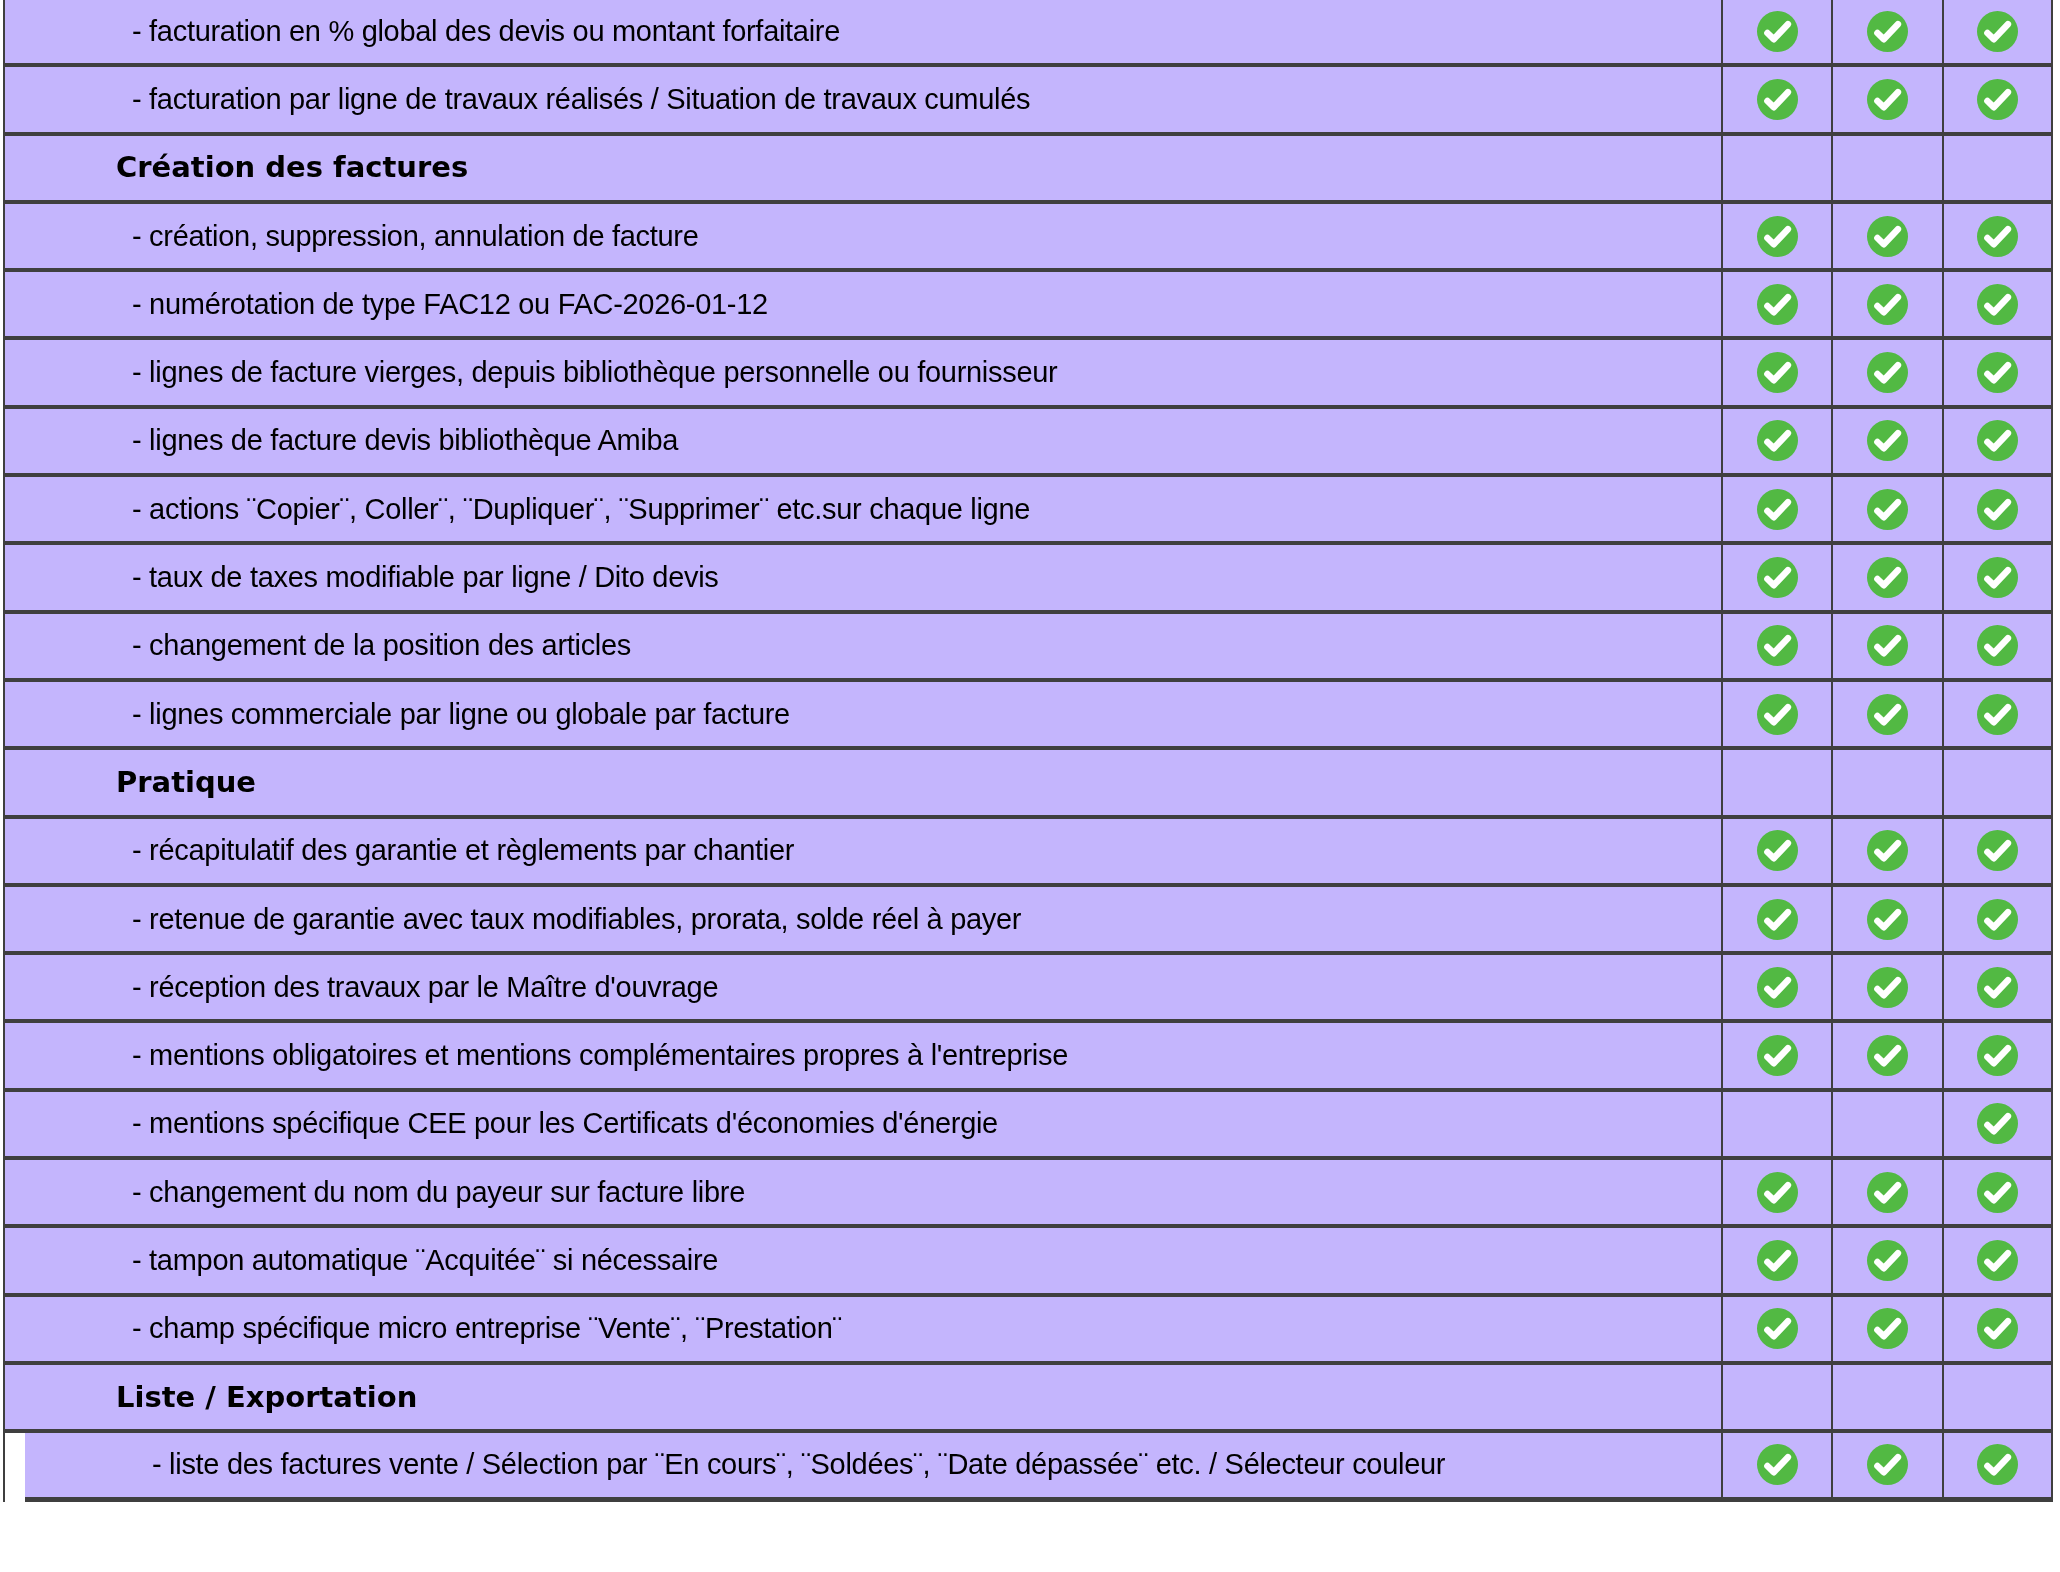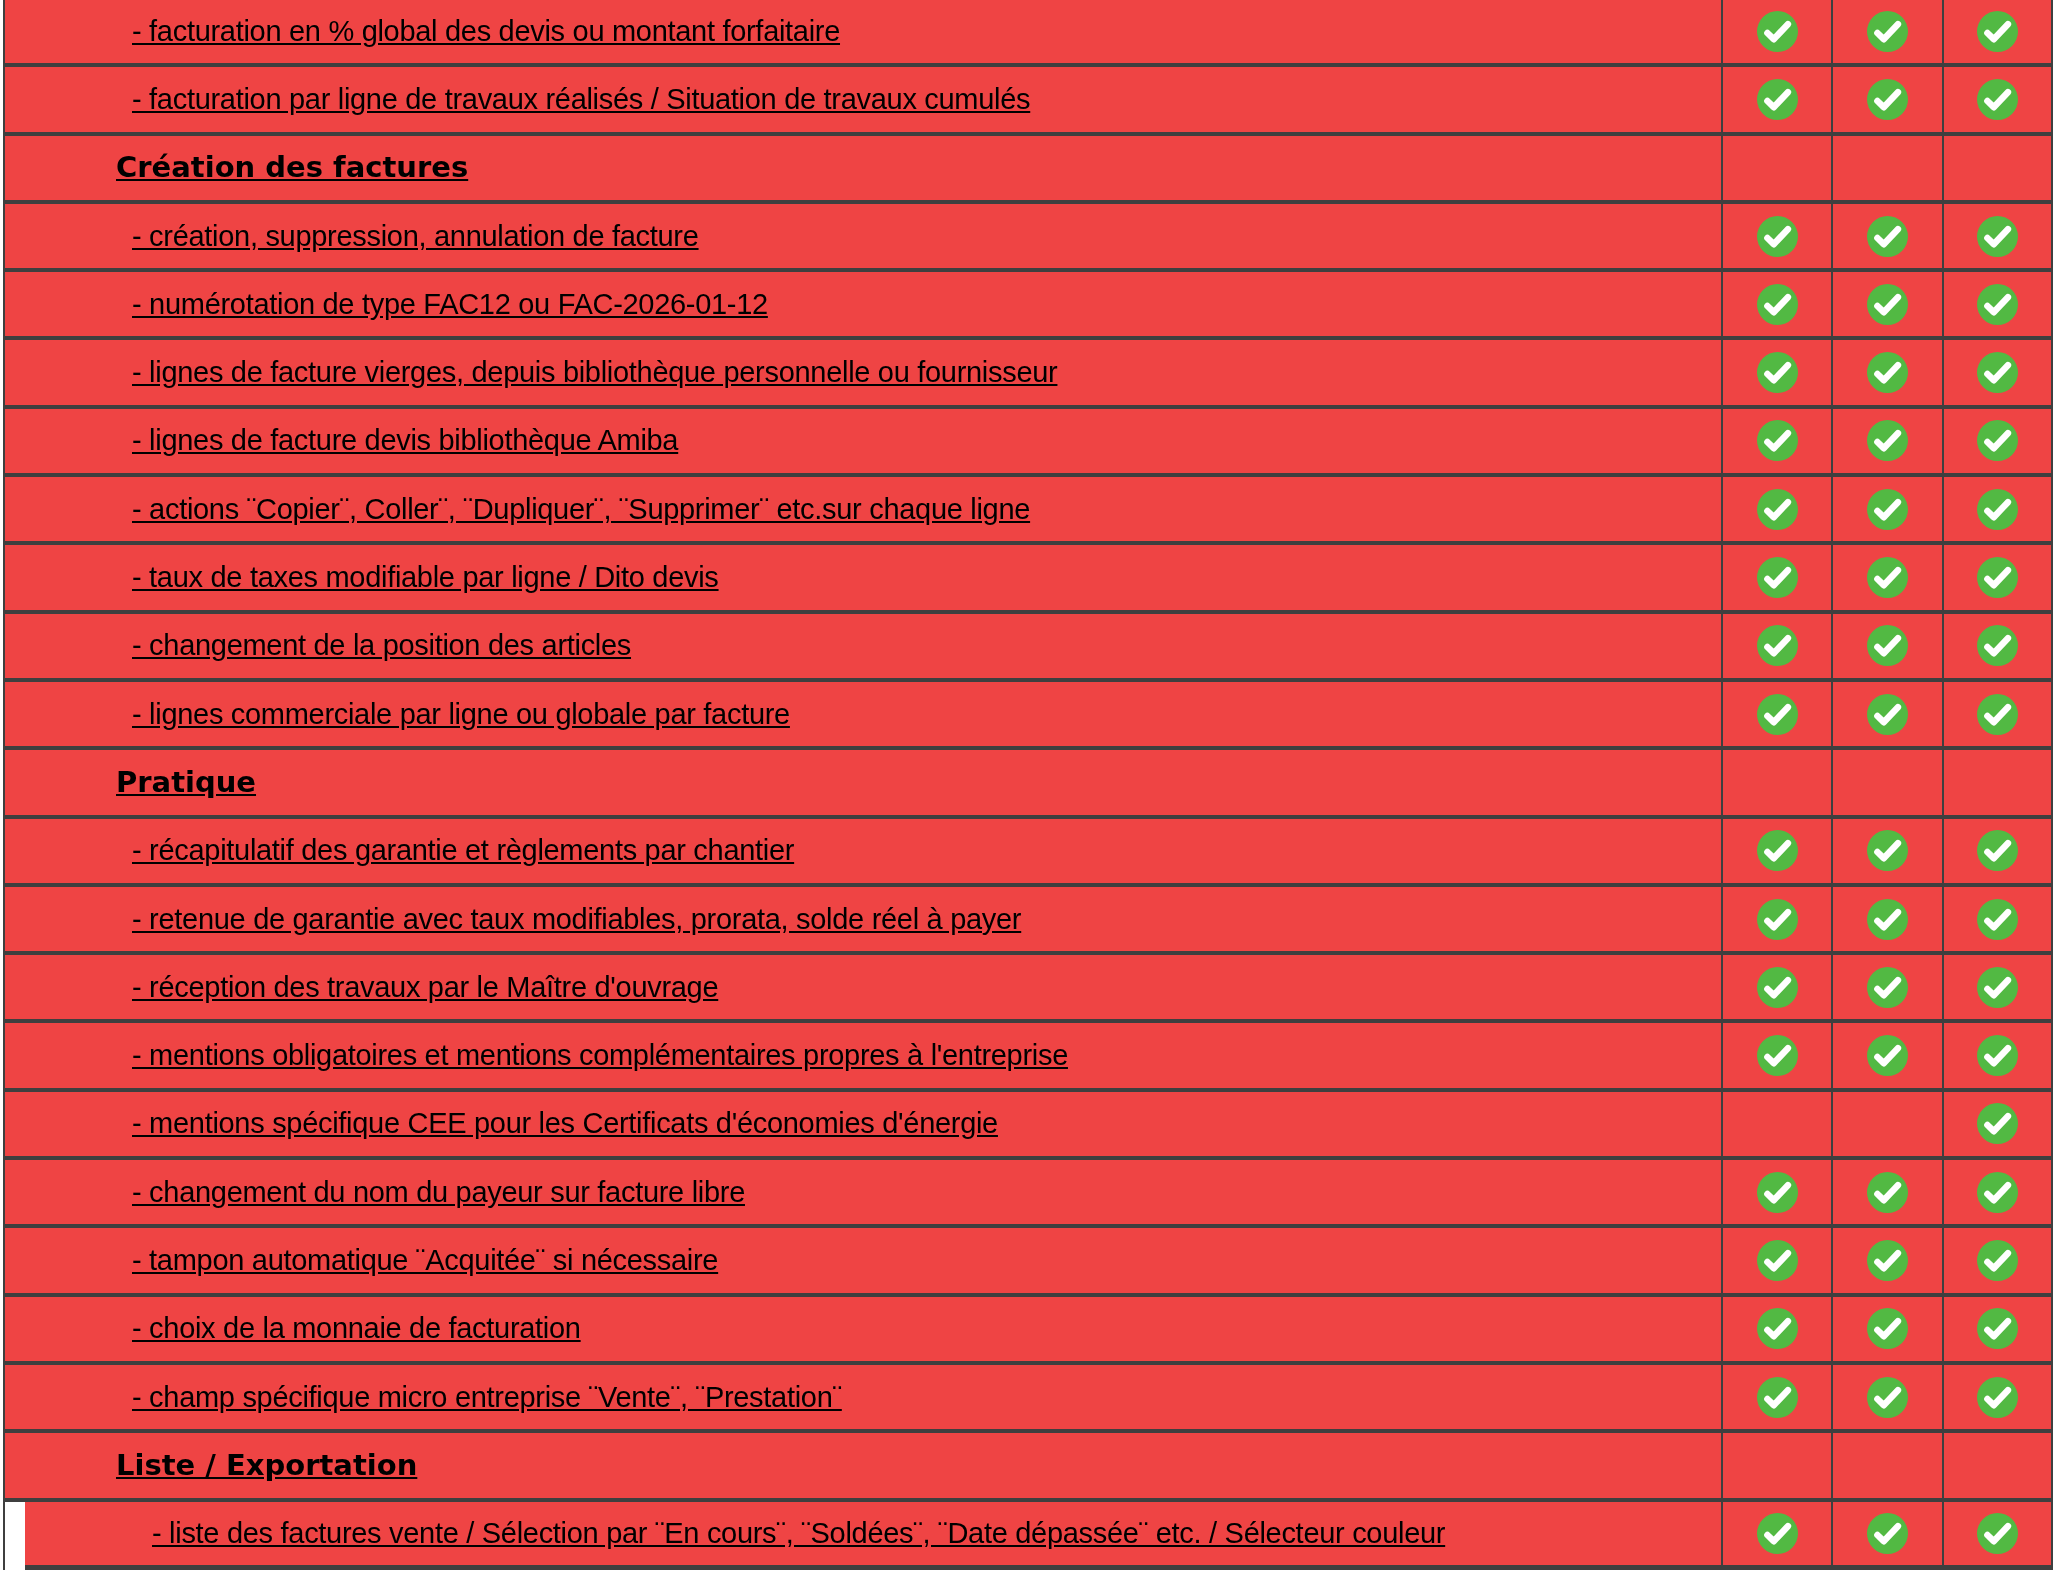--- a/index.html
+++ b/index.html
@@ -19,22 +19,21 @@
     margin-left:3px;
     width:2050px;
     border-left:2px solid var(--line);
     border-right:2px solid var(--line);
   }
   .row{
     display:flex;
     box-sizing:border-box;
     height:68.3px;
     border-bottom:4px solid var(--line);
-    background:#ef4444;
-    text-decoration:underline;
+    background:#c4b5fd;
   }
   .row:first-child{height:67.3px;}
   .row:last-child{border-bottom-width:5px;margin-left:20px;}
   .cell{
     box-sizing:border-box;
     display:flex;
     align-items:center;
     overflow:hidden;
   }
   .cell.label{
@@ -477,43 +476,20 @@
           </svg>
         </div>
     <div class="cell check c3">
           <svg class="check-icon" width="41" height="41" viewBox="0 0 24 24">
             <circle cx="12" cy="12" r="12" fill="#52b943"></circle>
             <path d="M6.1 12.9l3.7 3.6L18.1 7.7" fill="none" stroke="#ffffff" stroke-width="3.8" stroke-linecap="round" stroke-linejoin="round"></path>
           </svg>
         </div>
   </div>
 
-  <div class="row">
-    <div class="cell label">
-      <span class="label-text">- choix de la monnaie de facturation</span>
-    </div>
-    <div class="cell check c1">
-          <svg class="check-icon" width="41" height="41" viewBox="0 0 24 24">
-            <circle cx="12" cy="12" r="12" fill="#52b943"></circle>
-            <path d="M6.1 12.9l3.7 3.6L18.1 7.7" fill="none" stroke="#ffffff" stroke-width="3.8" stroke-linecap="round" stroke-linejoin="round"></path>
-          </svg>
-        </div>
-    <div class="cell check c2">
-          <svg class="check-icon" width="41" height="41" viewBox="0 0 24 24">
-            <circle cx="12" cy="12" r="12" fill="#52b943"></circle>
-            <path d="M6.1 12.9l3.7 3.6L18.1 7.7" fill="none" stroke="#ffffff" stroke-width="3.8" stroke-linecap="round" stroke-linejoin="round"></path>
-          </svg>
-        </div>
-    <div class="cell check c3">
-          <svg class="check-icon" width="41" height="41" viewBox="0 0 24 24">
-            <circle cx="12" cy="12" r="12" fill="#52b943"></circle>
-            <path d="M6.1 12.9l3.7 3.6L18.1 7.7" fill="none" stroke="#ffffff" stroke-width="3.8" stroke-linecap="round" stroke-linejoin="round"></path>
-          </svg>
-        </div>
-  </div>
 
   <div class="row">
     <div class="cell label">
       <span class="label-text">- champ spécifique micro entreprise ¨Vente¨, ¨Prestation¨</span>
     </div>
     <div class="cell check c1">
           <svg class="check-icon" width="41" height="41" viewBox="0 0 24 24">
             <circle cx="12" cy="12" r="12" fill="#52b943"></circle>
             <path d="M6.1 12.9l3.7 3.6L18.1 7.7" fill="none" stroke="#ffffff" stroke-width="3.8" stroke-linecap="round" stroke-linejoin="round"></path>
           </svg>

